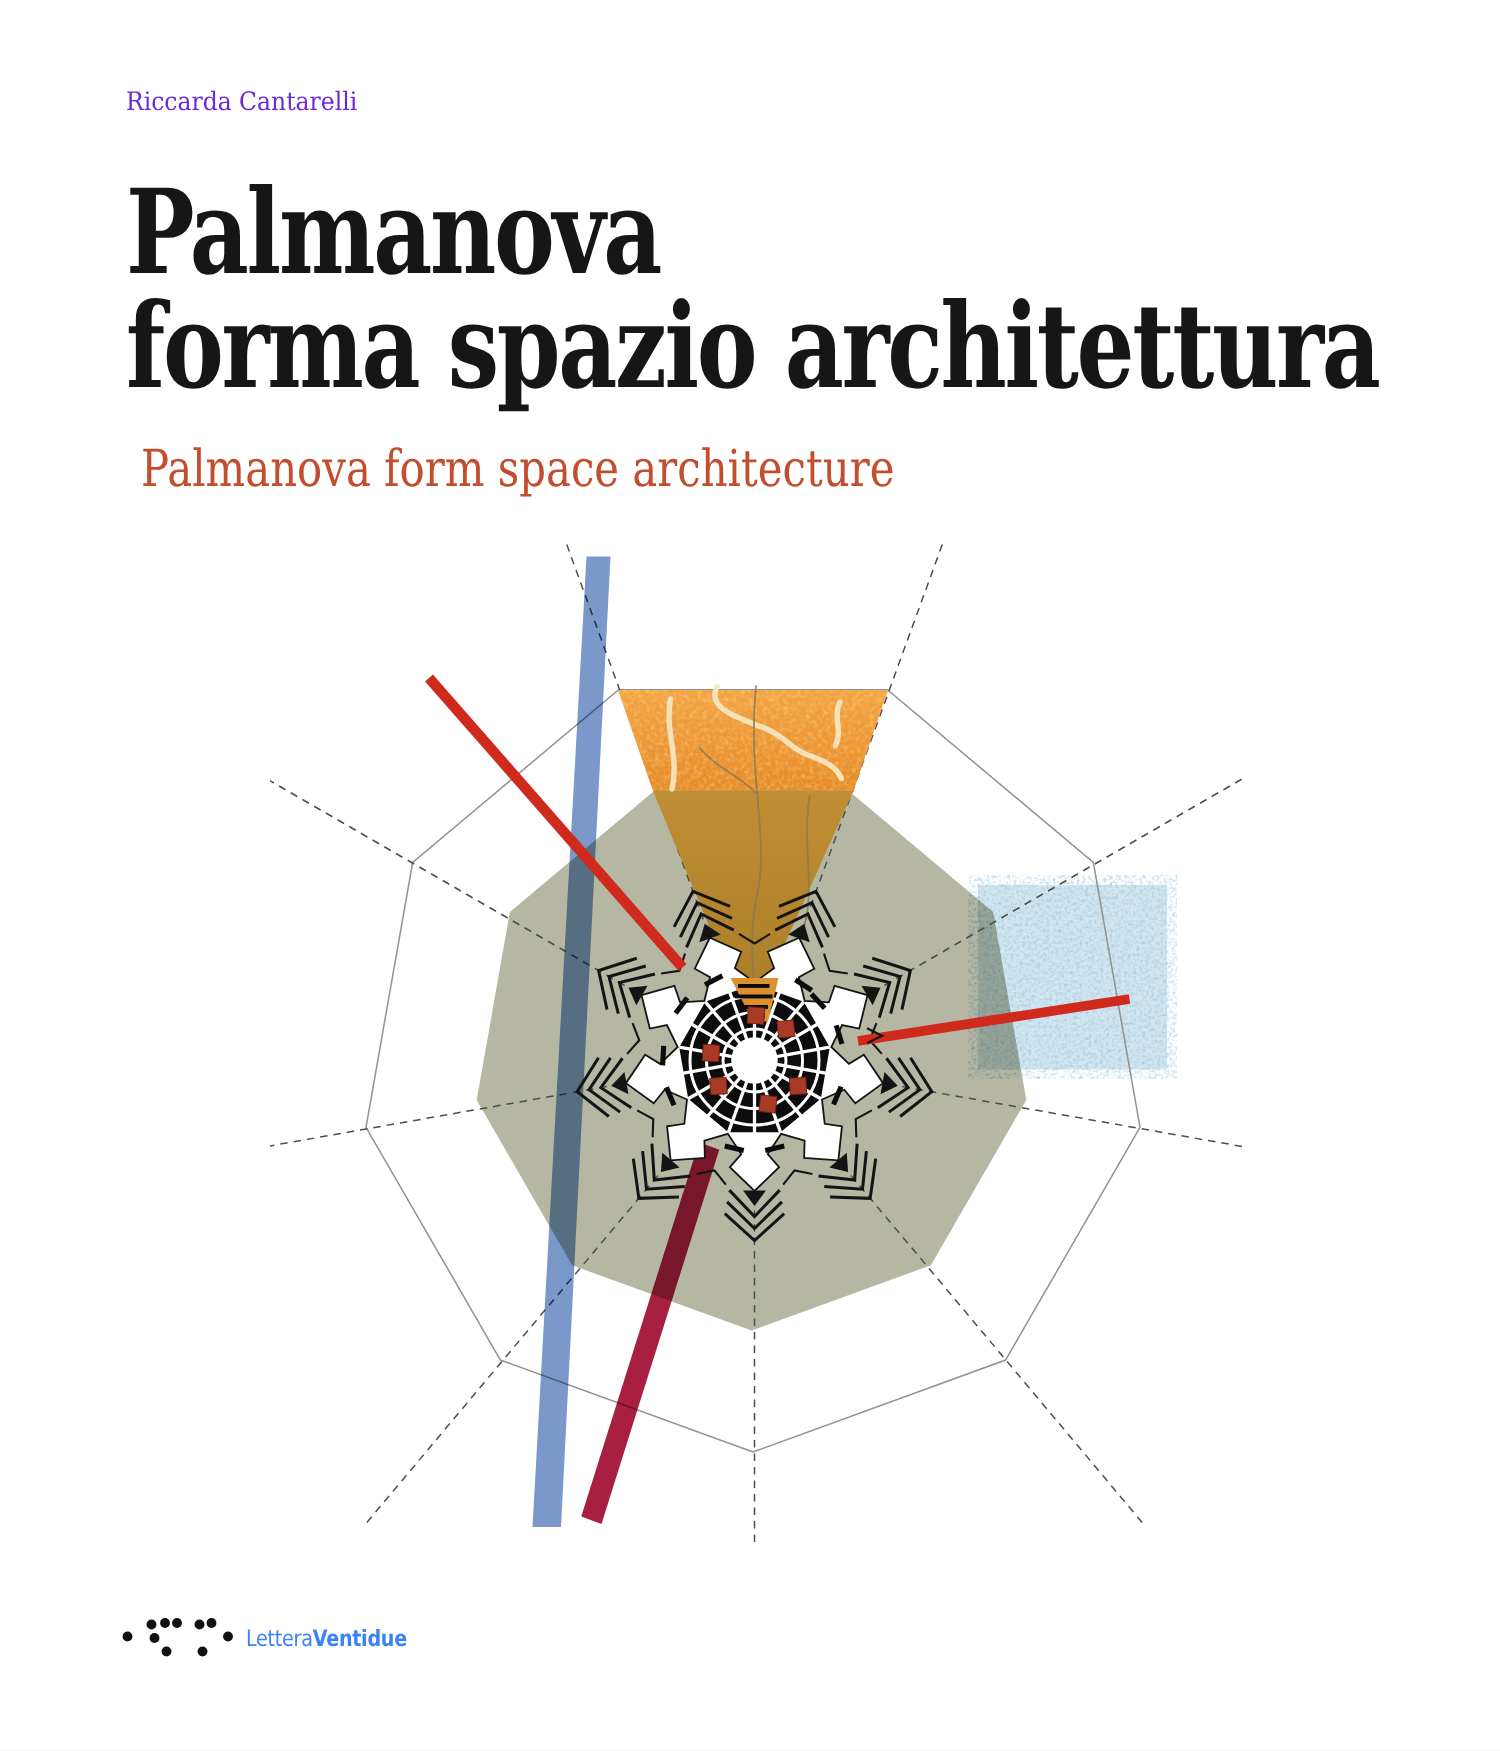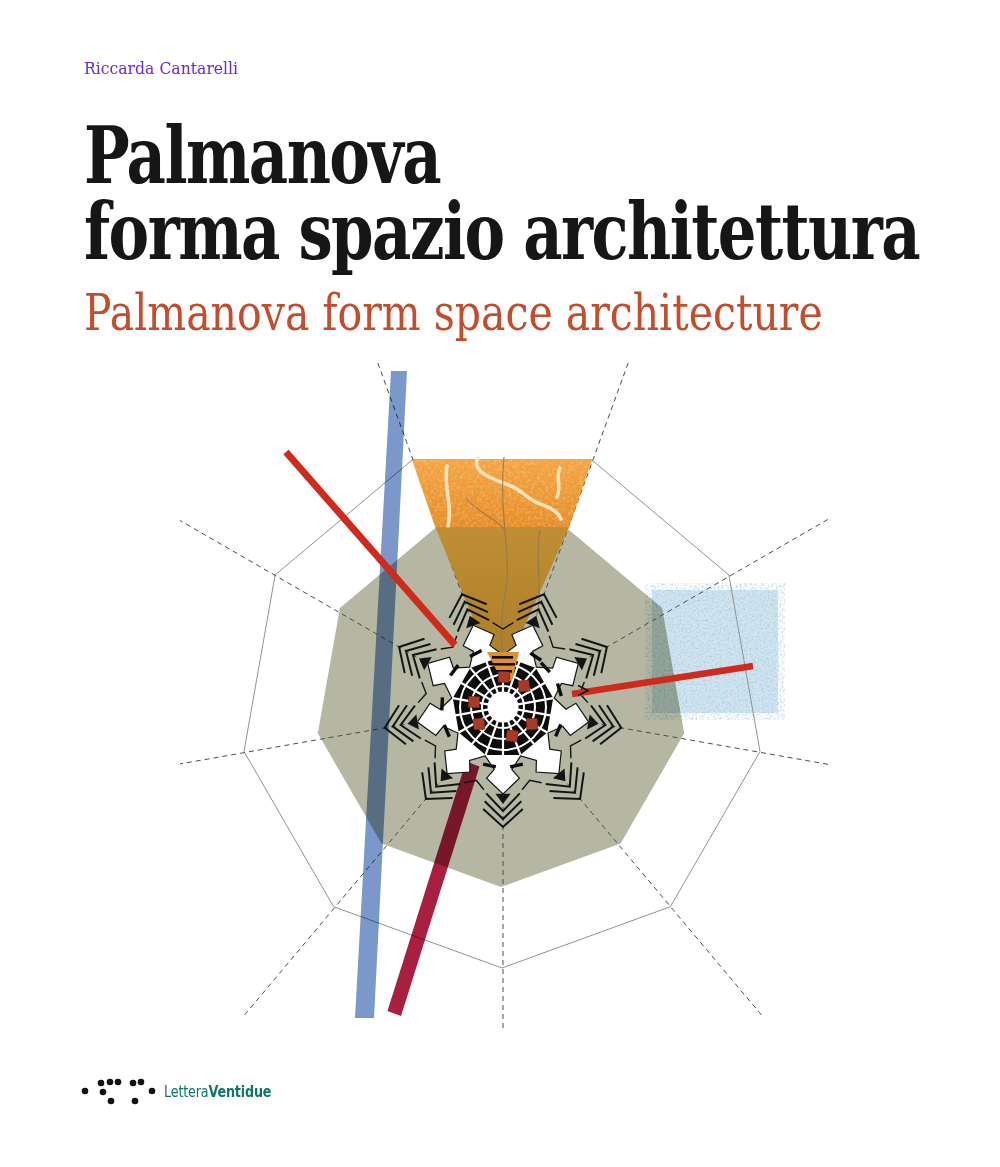--- a/index.html
+++ b/index.html
@@ -4,27 +4,27 @@
 <style>
   html,body{margin:0;padding:0;background:#e8e8e8;}
   .cover{position:relative;width:1000px;height:1167px;background:#ffffff;overflow:hidden;
          font-family:"DejaVu Serif","Liberation Serif",serif;}
   .author{position:absolute;left:84px;top:58px;font-size:17px;line-height:20px;color:#6d28d9;white-space:nowrap;}
   .author .squeeze{display:inline-block;transform:scaleX(.92);transform-origin:0 0;}
   .title{position:absolute;left:84px;top:118px;font-size:78px;line-height:76px;font-weight:700;
          color:#161616;letter-spacing:-2px;white-space:nowrap;}
   .title .line{display:block;}
   .title .squeeze{display:inline-block;transform:scaleX(.78);transform-origin:0 0;}
-  .subtitle{position:absolute;left:84px;top:293px;font-size:50px;line-height:40px;color:#c24e2d;white-space:nowrap;}
+  .subtitle{position:absolute;left:94px;top:293px;font-size:34px;line-height:40px;color:#c24e2d;white-space:nowrap;}
   .subtitle .squeeze{display:inline-block;transform:scaleX(.82);transform-origin:0 0;}
   .figure{position:absolute;left:180px;top:360px;width:650px;height:670px;}
   .publisher{position:absolute;left:78px;top:1076px;height:34px;}
   .publisher svg{position:absolute;left:0;top:0;}
   .publisher .pname{position:absolute;left:86px;top:6px;font-family:"DejaVu Sans","Liberation Sans",sans-serif;
-        font-size:15px;line-height:20px;color:#0f766e;letter-spacing:-.2px;white-space:nowrap;}
+        font-size:15px;line-height:20px;color:#3b82f6;letter-spacing:-.2px;white-space:nowrap;}
   .publisher .pname .squeeze{display:inline-block;transform:scaleX(.85);transform-origin:0 0;}
   .pname .bold{font-weight:700;}
 </style>
 </head>
 <body>
 
 <div class="cover">
 
   <div class="author"><span class="squeeze">Riccarda Cantarelli</span></div>
 

